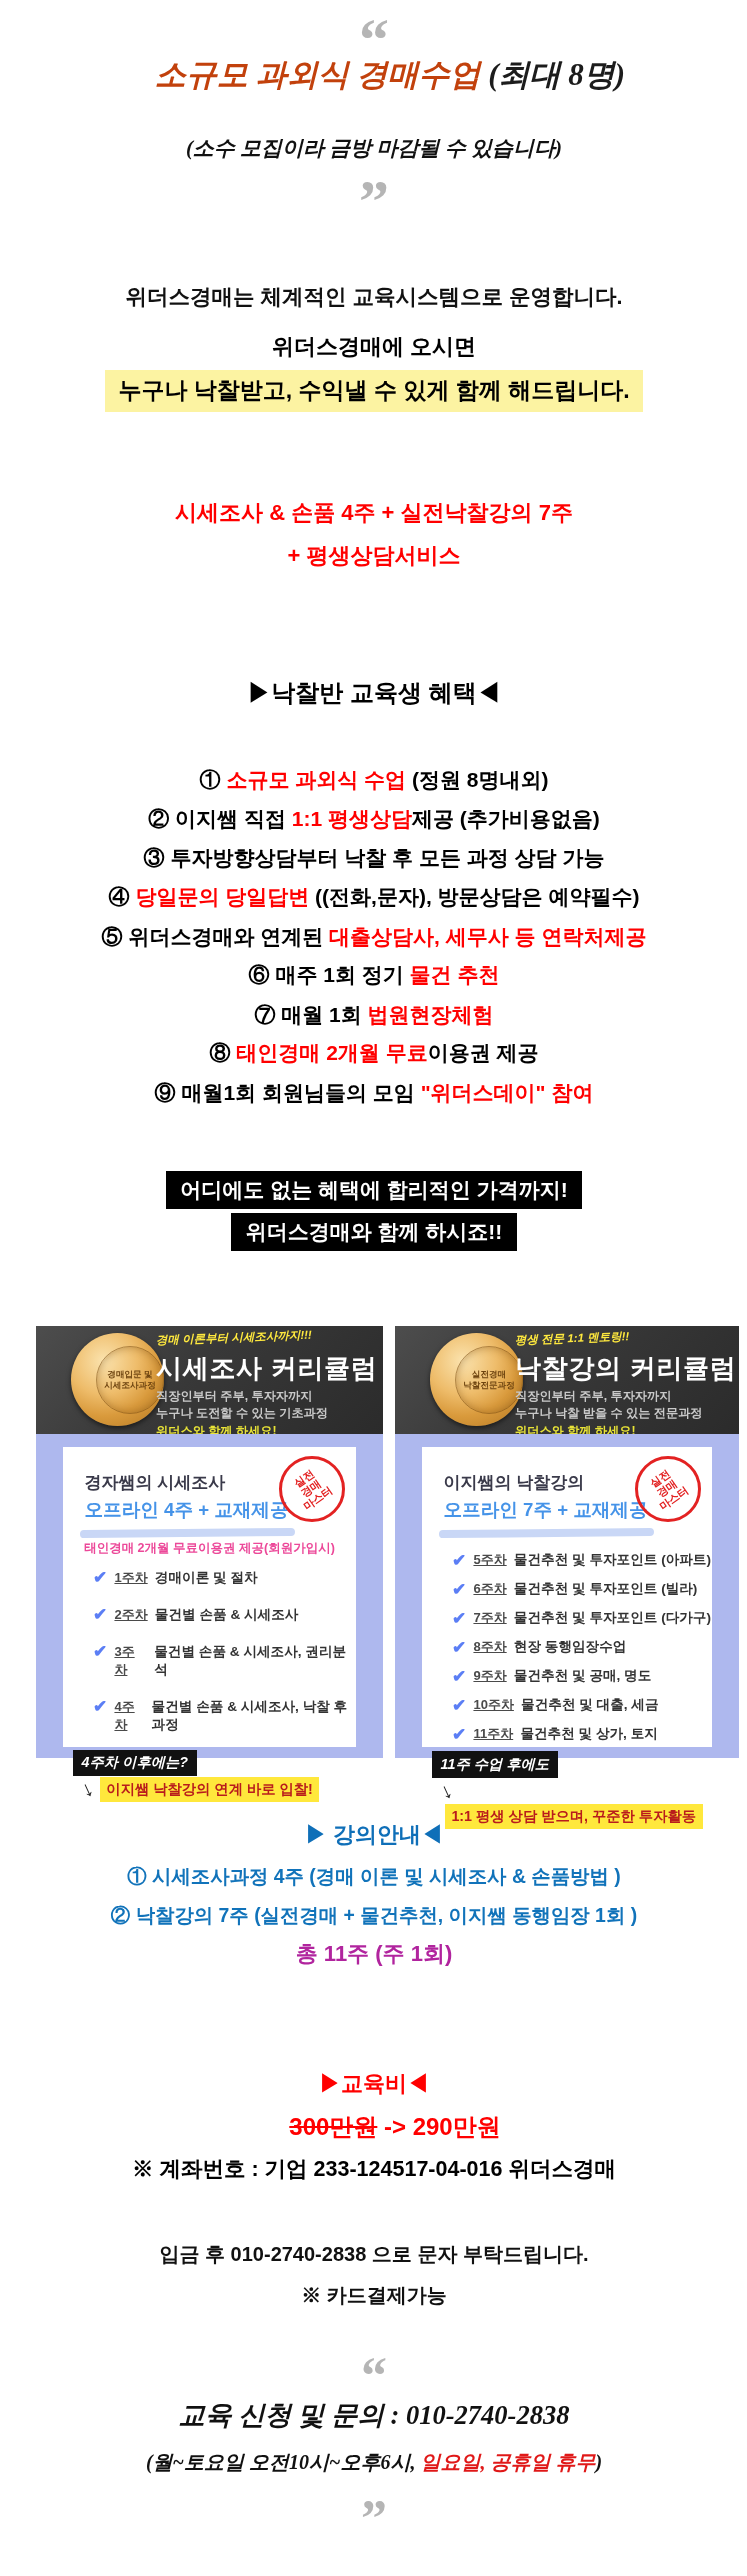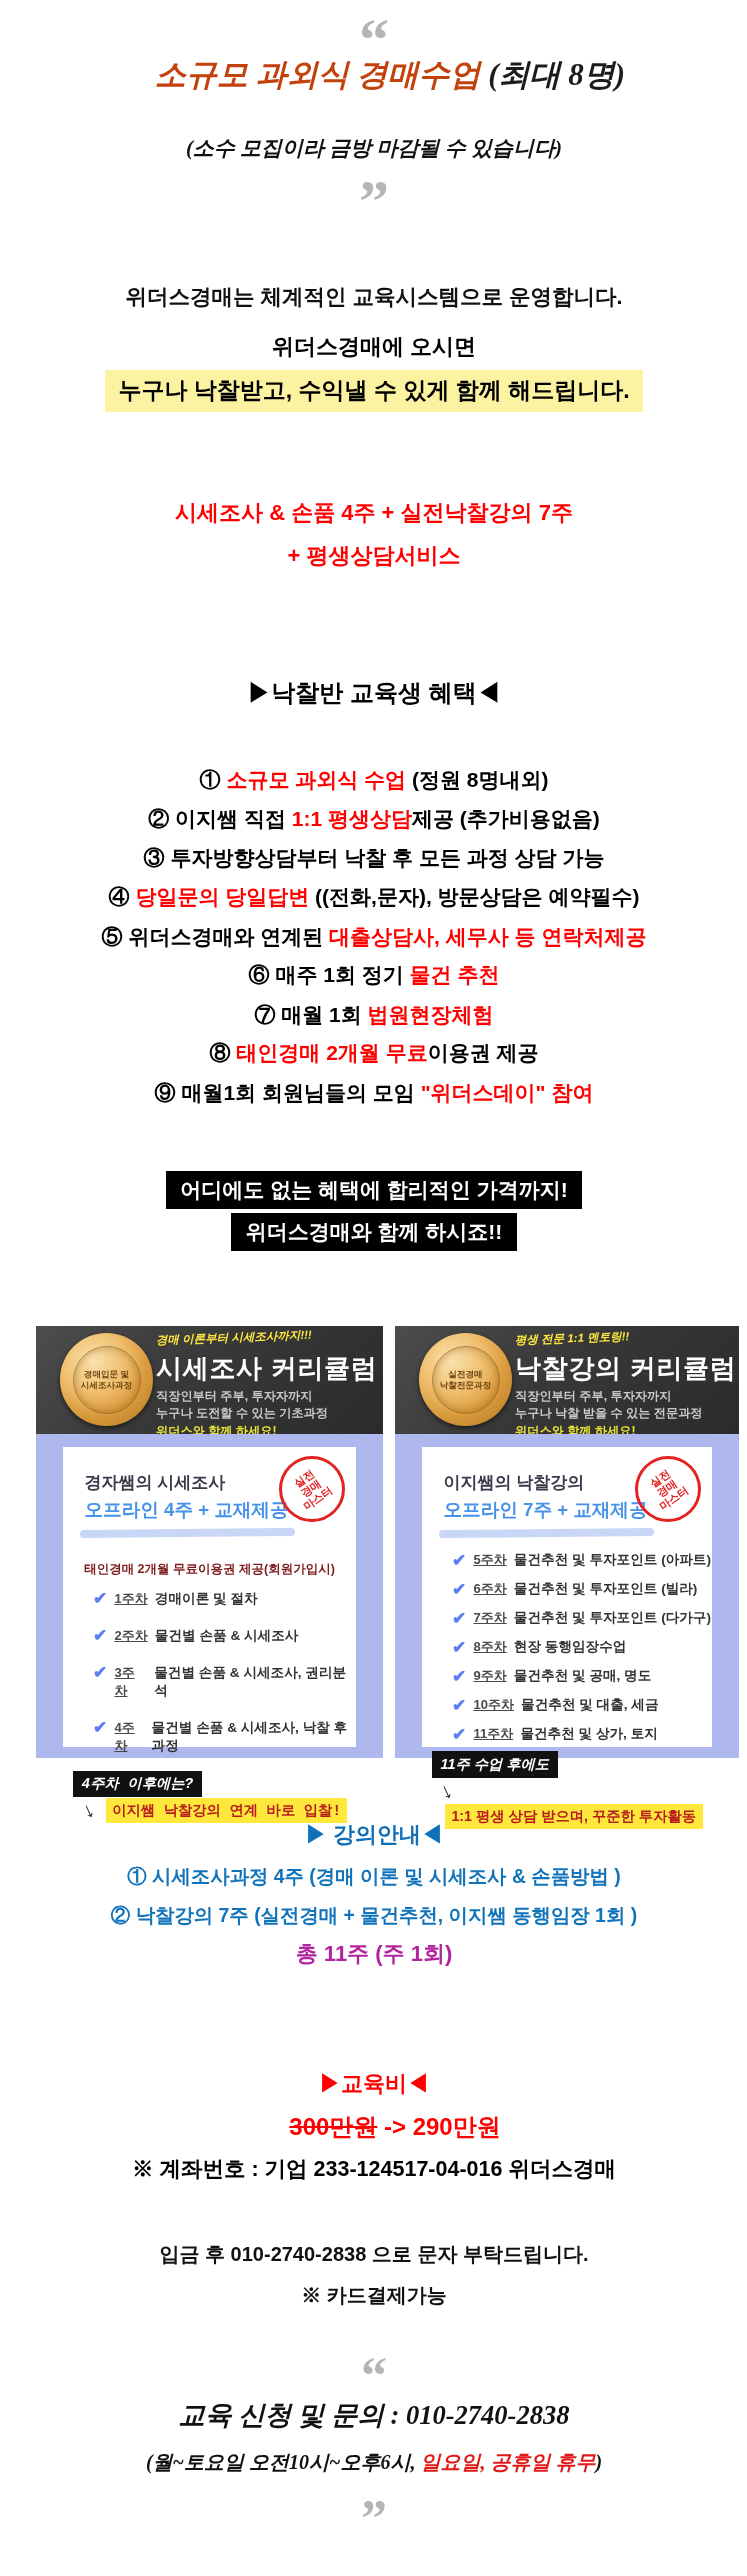--- a/index.html
+++ b/index.html
@@ -18,38 +18,38 @@
   .redline{font-size:22px;font-weight:800;color:#ff0000;}
   .bene-h{font-size:24px;font-weight:800;color:#000;}
   .bene{font-size:21px;font-weight:800;color:#000;}
   .bene .r{color:#ff0000;}
   .banner{font-size:21px;font-weight:800;}
   .banner span{background:#000;color:#fff;display:inline-block;padding:6.5px 14.3px;}
   
   .card{position:absolute;top:1326px;height:431px;}
   .card-header{position:absolute;left:0;top:0;width:100%;height:108px;
                background:linear-gradient(135deg,#4d4d4d 0%,#383838 45%,#2b2b2b 100%);overflow:hidden;}
-  .medal{position:absolute;left:24px;top:7.2px;width:93px;height:93px;border-radius:50%;
+  .medal{position:absolute;left:35px;top:7.2px;width:93px;height:93px;border-radius:50%;
          background:radial-gradient(circle at 35% 30%,#fbe3ae 0%,#eebc6a 38%,#d99a3c 62%,#b0741f 100%);
-         box-shadow:0 2.2px 5.7px rgba(0,0,0,.55);display:flex;align-items:center;justify-content:center;}
+         box-shadow:0 2.2px 5.7px rgba(0,0,0,.55);display:flex;align-items:center;justify-content:flex-end;}
   .medal-inner{width:66px;height:66px;border-radius:50%;border:1.4px solid rgba(122,76,18,.55);
          box-shadow:inset 0 0 8.6px rgba(122,76,18,.45);display:flex;flex-direction:column;
          align-items:center;justify-content:center;}
   .medal-inner div{font-size:8.6px;font-weight:700;color:#6e4410;line-height:1.25;}
   .hd-text{position:absolute;left:120px;top:7.2px;text-align:left;}
   .hd-script{color:#ffe93e;font-size:11.5px;font-weight:700;font-style:italic;transform:rotate(-2deg);transform-origin:left;}
   .hd-title{color:#ffffff;font-size:26px;font-weight:800;margin-top:2.9px;letter-spacing:0.7px;}
   .hd-sub{color:#c9c9c9;font-size:12.2px;font-weight:600;margin-top:2.2px;line-height:1.35;}
   .hd-accent{color:#e8e337;font-size:12.2px;font-weight:700;margin-top:1.4px;}
   .card-body{position:absolute;left:0;top:108px;width:100%;height:324px;background:#aeb8ee;}
   .inner{position:absolute;left:27px;right:27px;top:13px;bottom:11.5px;background:#ffffff;text-align:left;}
   .in-title{font-size:17px;font-weight:800;color:#3a3a4a;margin:24.4px 0 2.9px 21.5px;}
   .in-sub{font-size:18.6px;font-weight:800;color:#4593e8;margin:0 0 0 21.5px;}
   .swoosh{height:8px;background:#c9d7f6;border-radius:4.3px;margin:5.7px 0 0 17px;width:215px;transform:rotate(-.6deg);}
-  .promo{font-size:12.5px;font-weight:800;color:#7f1d1d;text-align:center;margin-top:24px;}
+  .promo{font-size:12.5px;font-weight:800;color:#ec4899;text-align:center;margin-top:3px;}
   .weeks{margin-top:8.6px;}
   .wrow{display:flex;align-items:baseline;gap:7.2px;padding-left:30px;}
   .wrow .chk{color:#5b7ef5;font-size:17px;font-weight:800;position:relative;top:1.4px;}
   .wrow .wl{font-size:13px;font-weight:800;color:#4a4a4a;text-decoration:underline;}
   .wrow .wt{font-size:13.6px;font-weight:800;color:#333;}
   .l-weeks .wrow{margin-bottom:16px;}
   .r-weeks .wrow{margin-bottom:8px;}
   .after-box{display:inline-block;background:#111;color:#fff;font-style:italic;font-weight:800;
              font-size:14.3px;padding:3.6px 8.6px;margin-left:10px;}
   .after-row{margin-top:1.4px;padding-left:18.6px;}
@@ -152,21 +152,21 @@
               <span class="chk">✔</span>
               <span class="wl">3주차</span>
               <span class="wt">물건별 손품 &amp; 시세조사, 권리분석</span>
             </div>
           <div class="wrow">
               <span class="chk">✔</span>
               <span class="wl">4주차</span>
               <span class="wt">물건별 손품 &amp; 시세조사, 낙찰 후 과정</span>
             </div>
         </div>
-        <div style="margin-top:0;font-family:Liberation Mono, monospace;">
+        <div style="margin-top:0;">
           <span class="after-box">4주차 이후에는?</span>
           <div class="after-row">
             <span class="arrow">↓</span>
             <span class="after-note">이지쌤 낙찰강의 연계 바로 입찰!</span>
           </div>
         </div>
       </div>
     </div>
   </div>
 

